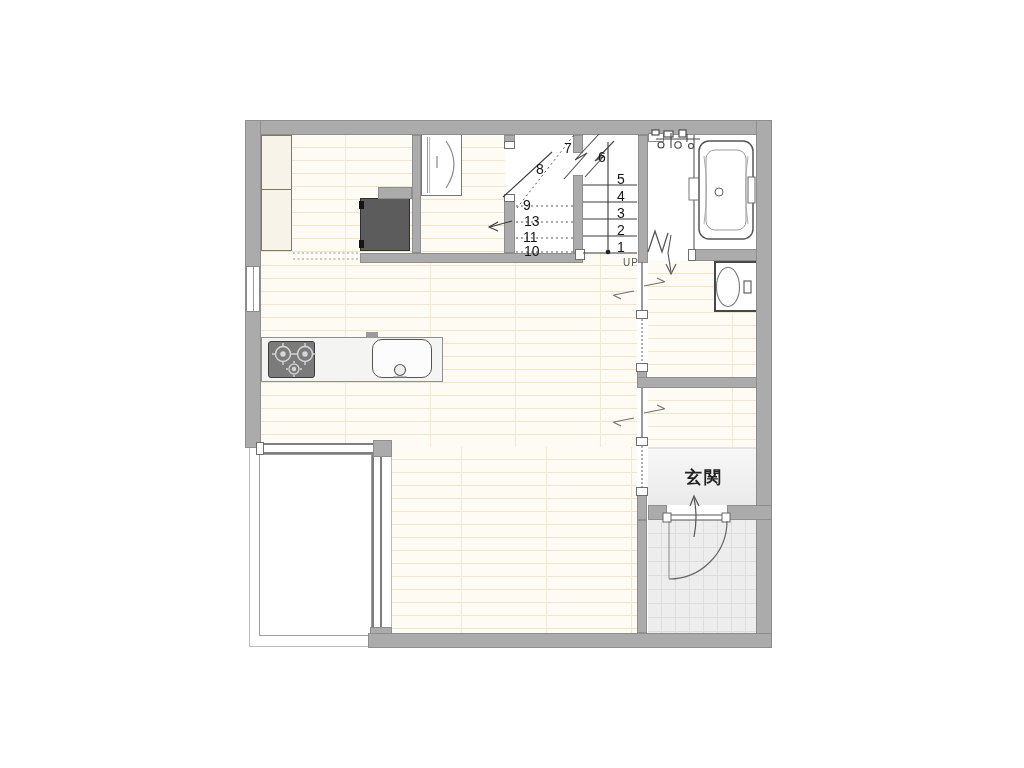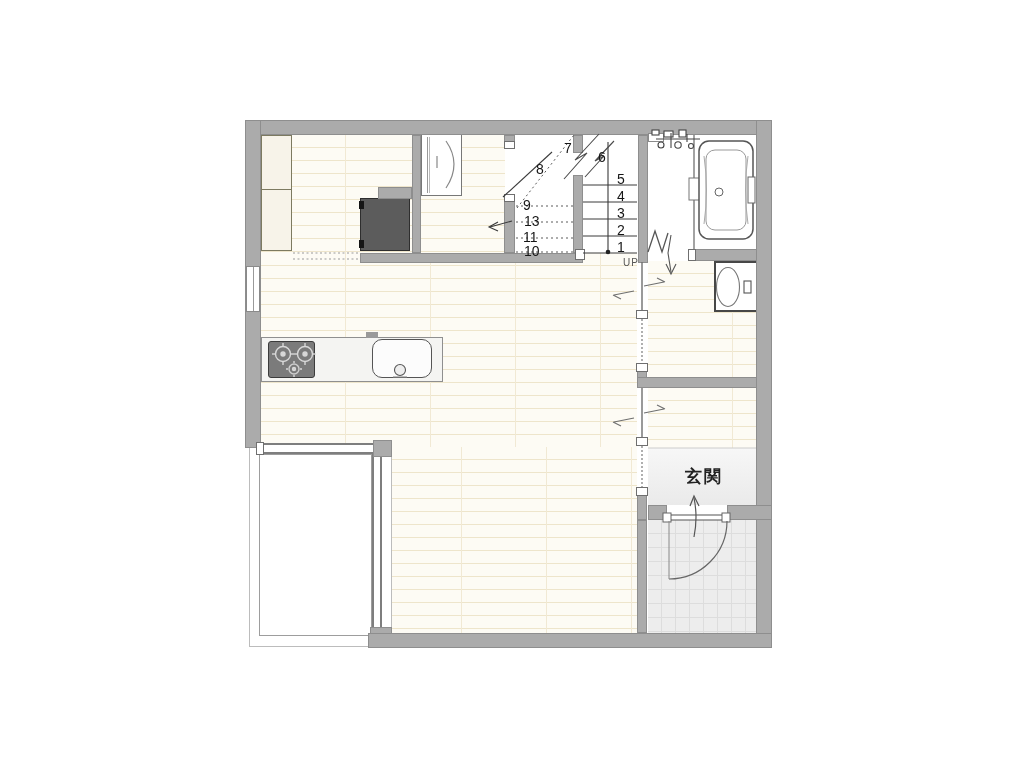--- a/index.html
+++ b/index.html
@@ -230,21 +230,21 @@
         <line x1="300" y1="369" x2="302" y2="369"></line>
       <circle cx="294" cy="369" r="1.5" fill="#cfcfcf"></circle>
     </g>
 
     <g stroke="#555555" stroke-width="1.1" fill="#eeeeee">
       <circle cx="400" cy="370" r="5.5"></circle>
       <line x1="393" y1="377" x2="407" y2="377" stroke="#888888"></line>
     </g>
   </svg>
 
-  <div class="label" style="left:685px;top:469px;font-size:17px;font-weight:bold;letter-spacing:2px;color:#222222;font-family:Liberation Mono, monospace;">玄関</div>
+  <div class="label" style="left:685px;top:469px;font-size:17px;font-weight:bold;letter-spacing:2px;color:#222222;">玄関</div>
   <div class="label" style="left:593px;top:258px;font-size:10px;color:#555555;letter-spacing:1px;margin-left:30px;">UP</div>
 
   <div class="label" style="left:617px;top:240px;font-size:14px;">1</div>
   <div class="label" style="left:617px;top:223px;font-size:14px;">2</div>
   <div class="label" style="left:617px;top:206px;font-size:14px;">3</div>
   <div class="label" style="left:617px;top:189px;font-size:14px;">4</div>
   <div class="label" style="left:617px;top:172px;font-size:14px;">5</div>
   <div class="label" style="left:598px;top:150px;font-size:14px;">6</div>
   <div class="label" style="left:564px;top:141px;font-size:14px;">7</div>
   <div class="label" style="left:536px;top:162px;font-size:14px;">8</div>

